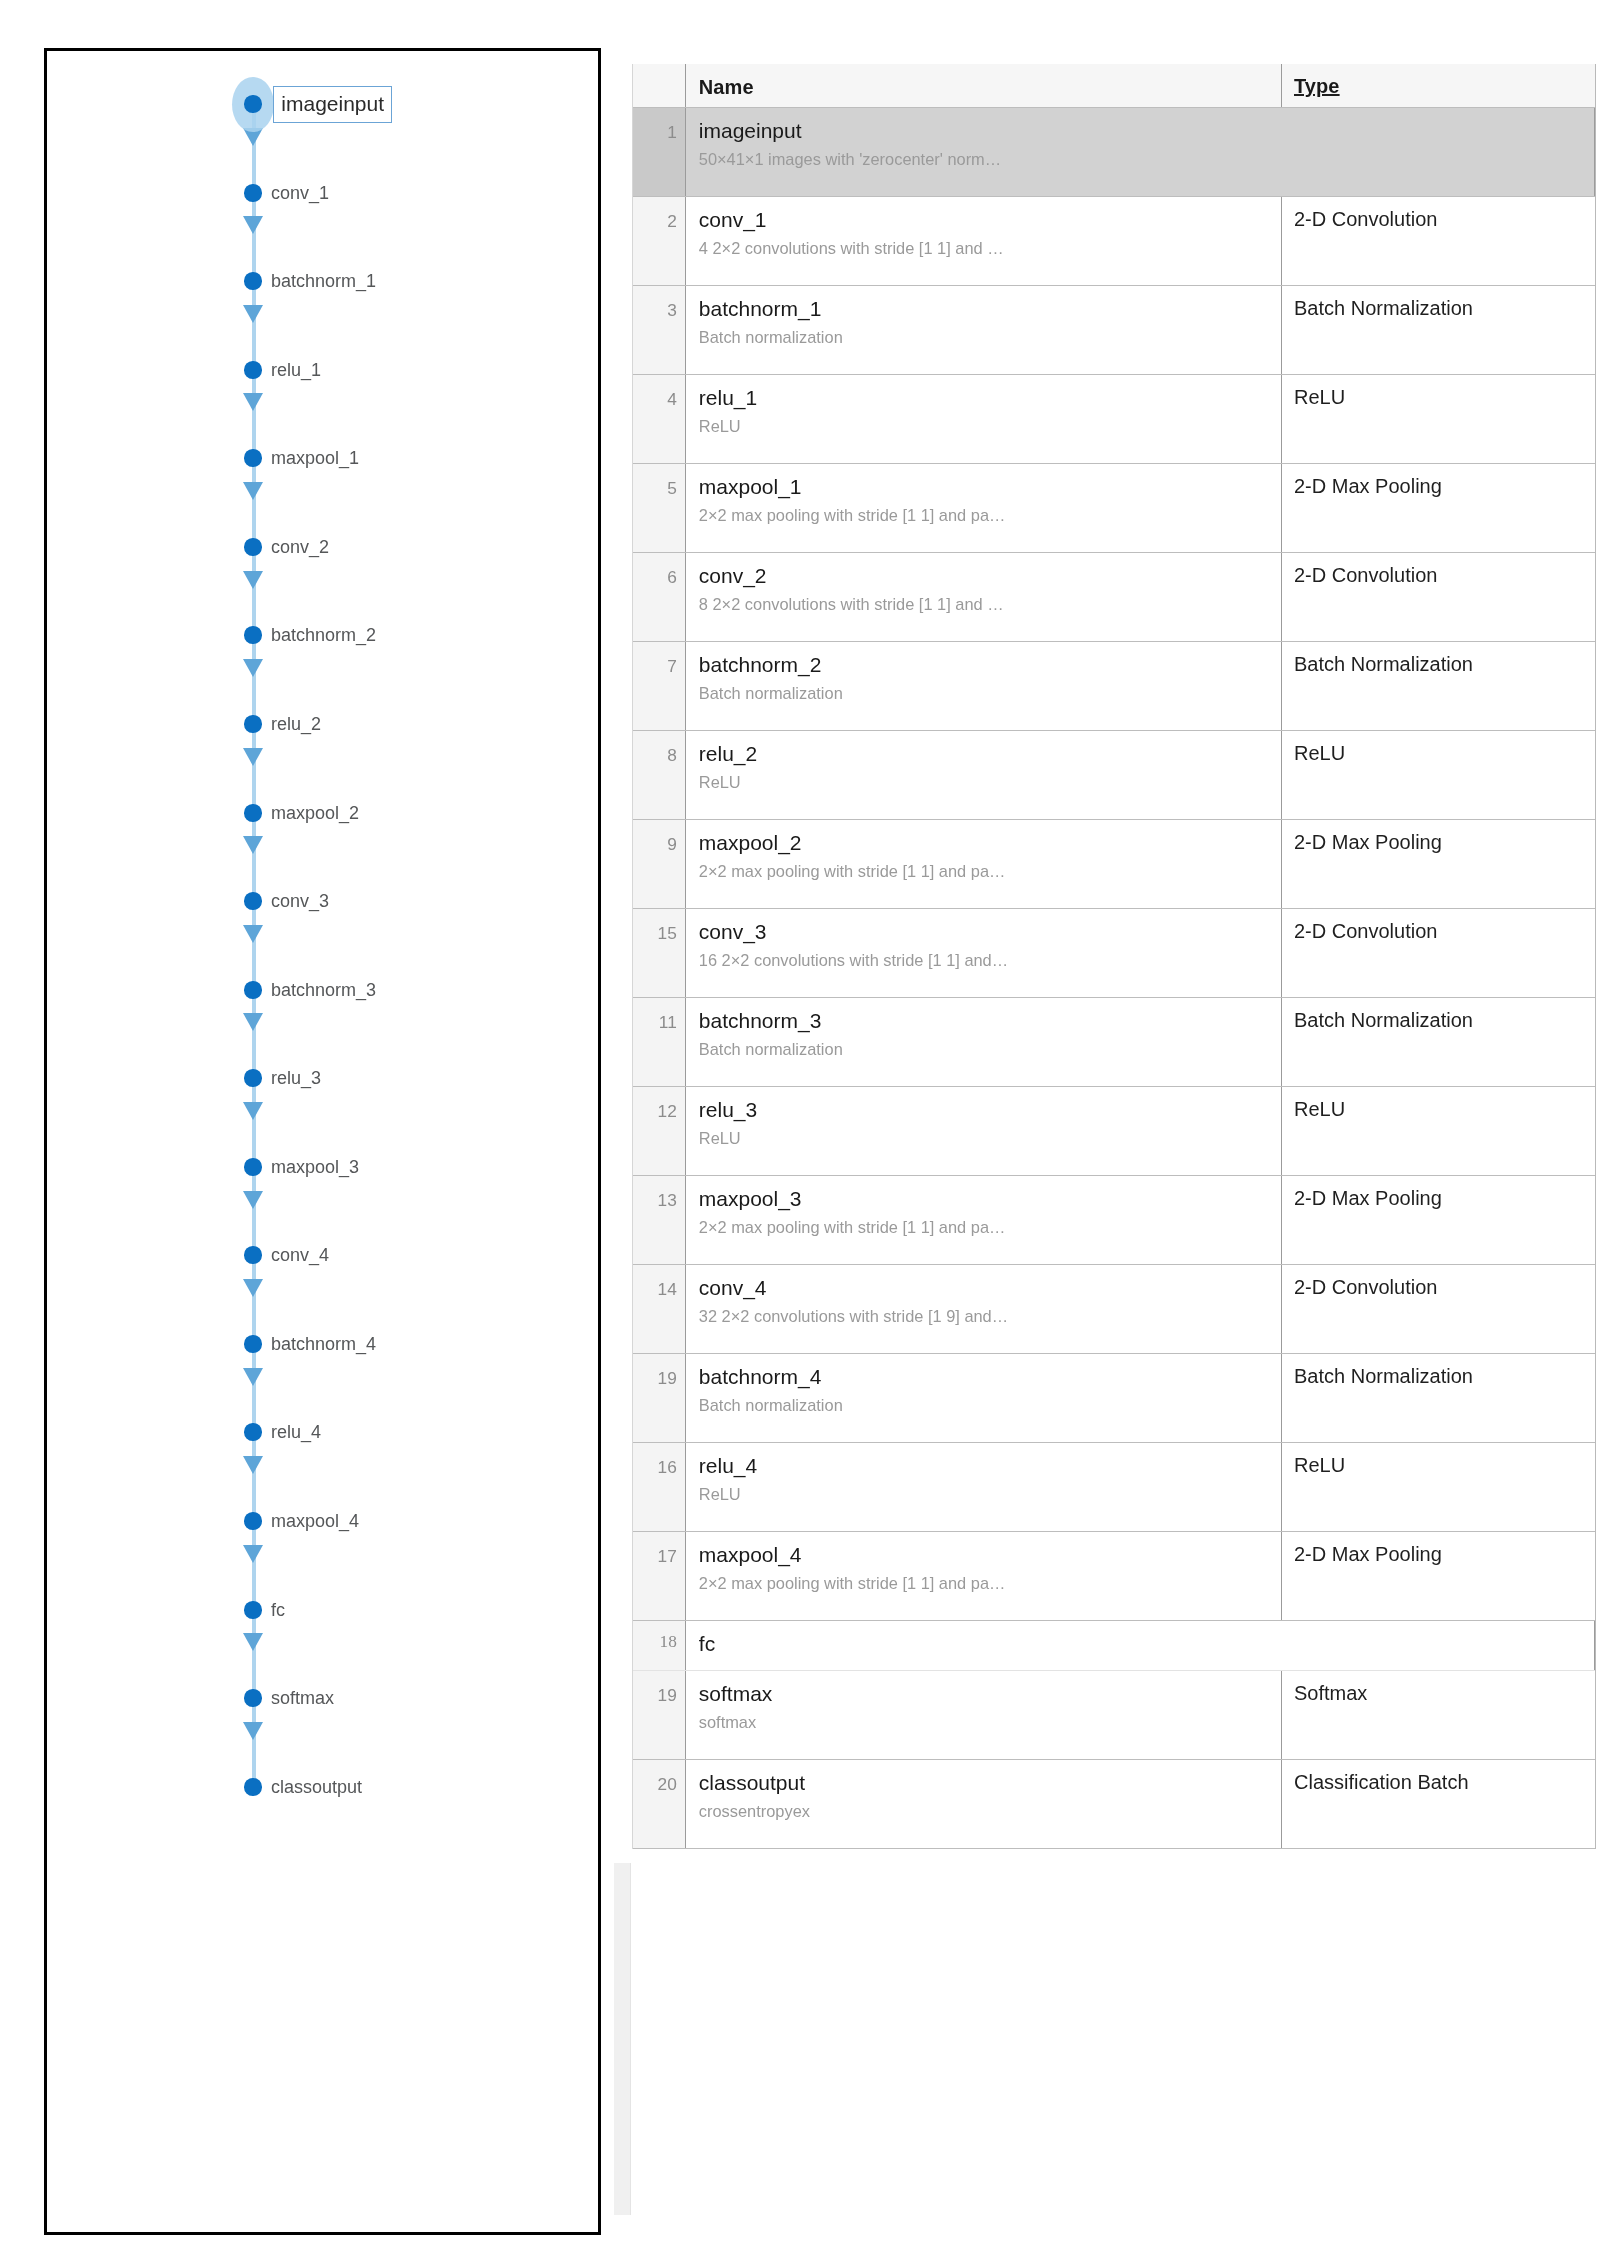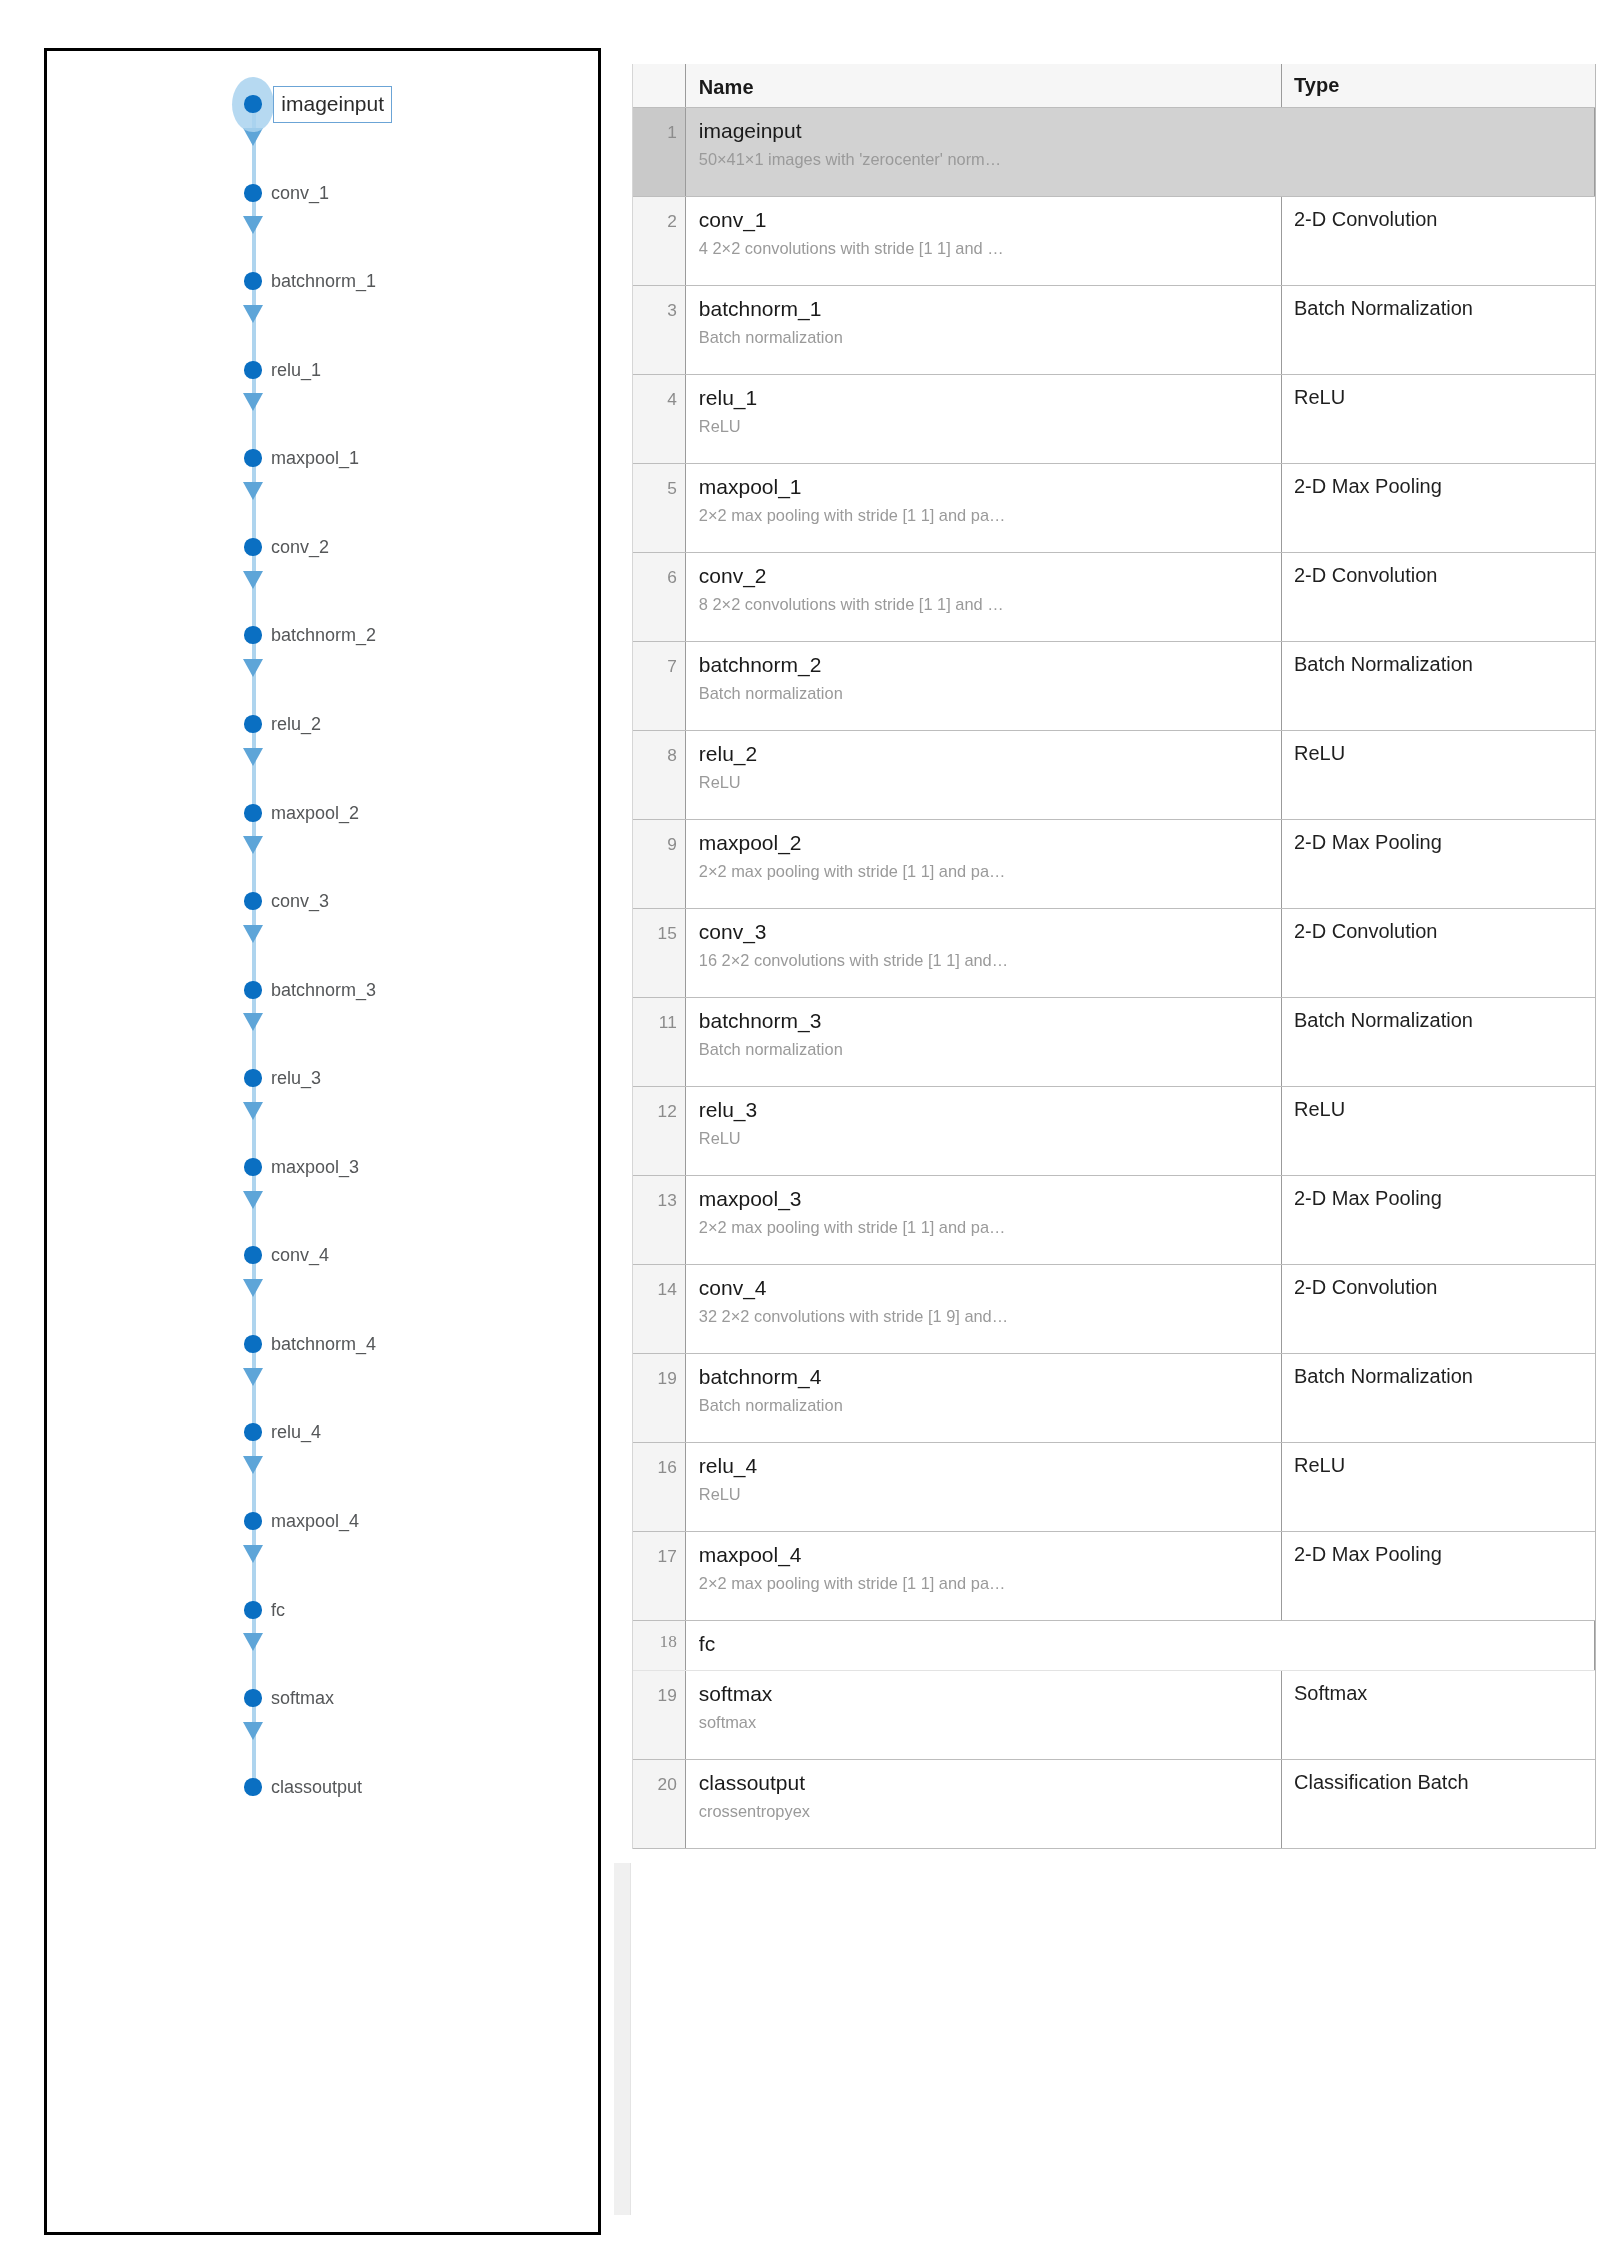--- a/index.html
+++ b/index.html
@@ -132,23 +132,24 @@
     border-right: 0.9px solid #9b9b9b;
     display: flex;
     align-items: flex-end;
     padding-left: 12.8px;
     box-sizing: border-box;
   }
   .tbl-header .cell-type {
     width: 313px;
     flex: 0 0 313px;
     display: flex;
-    align-items: flex-end;
+    align-items: flex-start;
     padding-left: 12px;
     box-sizing: border-box;
+    text-decoration: underline;
   }
   .tbl-header .htxt {
     font-size: 20px;
     font-weight: bold;
     color: #1a1a1a;
     letter-spacing: 0.1px;
   }
 
   .trow {
     display: flex;

